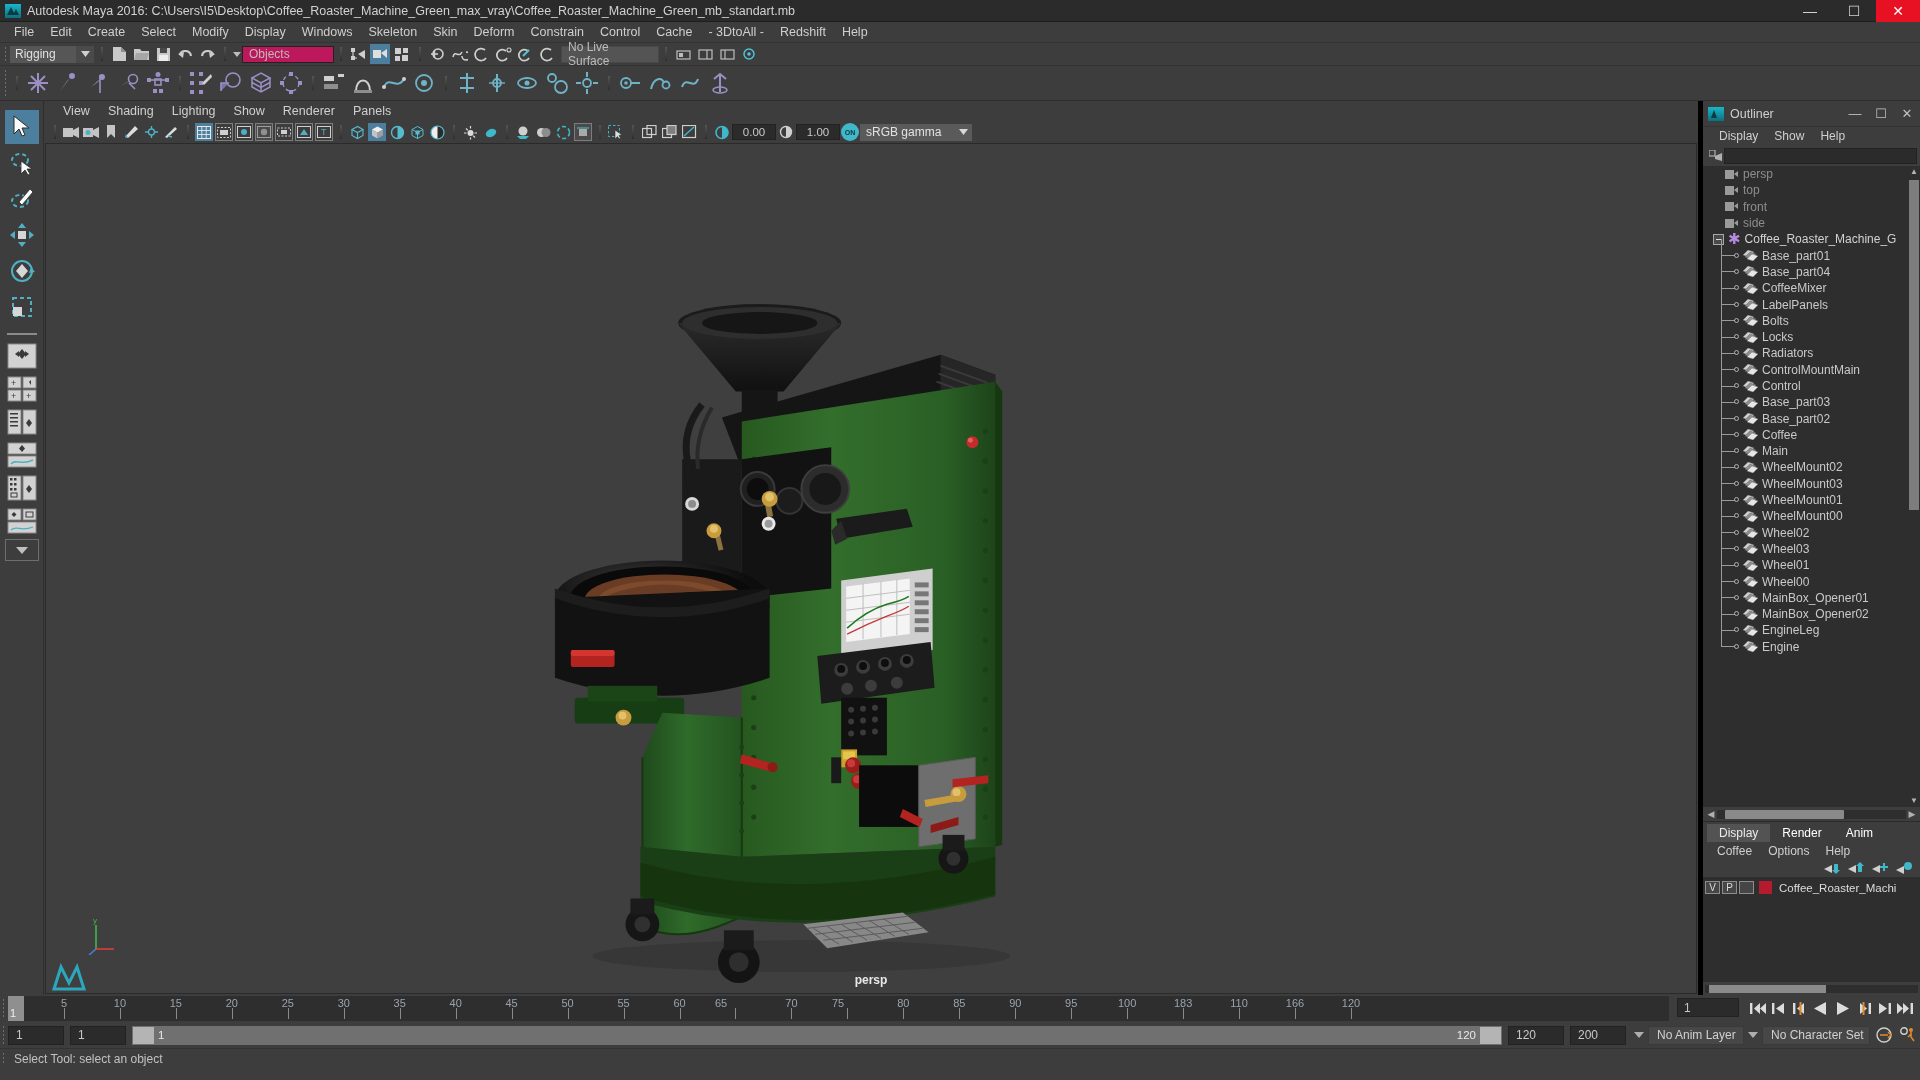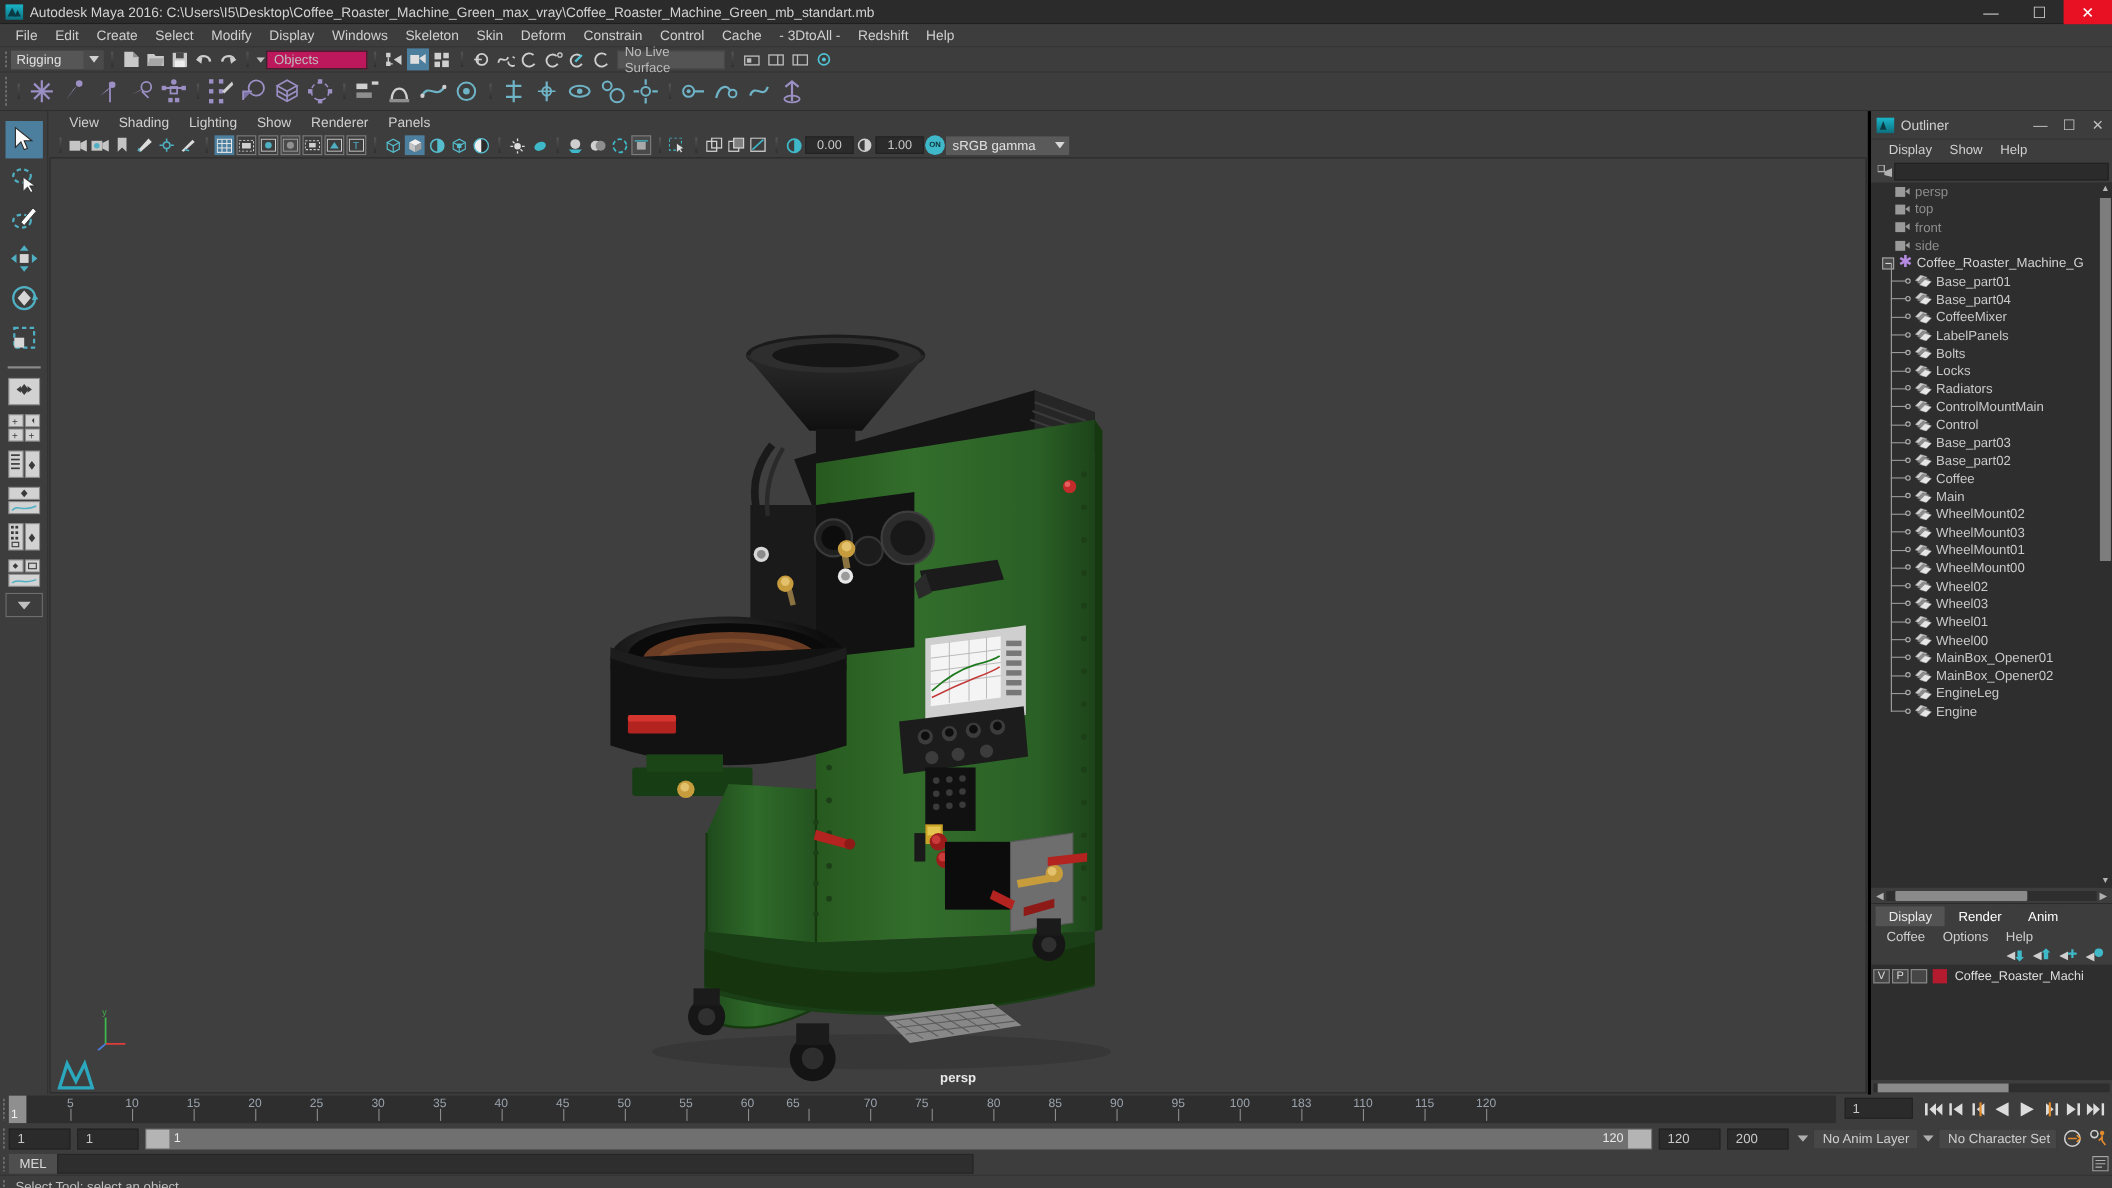--- a/index.html
+++ b/index.html
@@ -82,21 +82,21 @@
 
   #viewport { flex:1; background:#3f3f3f; position:relative; overflow:hidden;
     border:1px solid #2a2a2a; margin:0 1px 1px 1px;}
   #persplbl { position:absolute;left:50%;transform:translateX(-50%);bottom:6px;
     font-size:12px;color:#e8e8e8;font-weight:bold;}
   #axisgiz { position:absolute;left:40px;bottom:38px;width:40px;height:40px;}
   #mayalogo { position:absolute;left:6px;bottom:2px;width:34px;height:32px;}
 
   
   #rightpanel { width:222px; background:#3d3d3d; display:flex;flex-direction:column;
-    border-left:3px solid #000000;}
+    border-left:5px solid #000000;}
   #outlinerWin { display:flex;flex-direction:column; height:720px; }
   #olTitle { height:26px;background:#3d3d3d;display:flex;align-items:center;
     border-bottom:1px solid #333;}
   #olTitle .oicon{width:16px;height:14px;margin:0 6px 0 5px;position:relative;}
   #olTitle .oicon .s{position:absolute;inset:0;background:linear-gradient(#19b6c9,#0d6f7e);}
   #olTitle .oicon .p{position:absolute;left:3px;top:3px;width:0;height:0;
     border-left:3px solid transparent;border-right:3px solid transparent;border-bottom:8px solid #0a3b44;}
   #olTitle .t{font-size:12.5px;color:#cfcfcf;flex:1;}
   #olTitle .b{width:26px;height:26px;display:flex;align-items:center;justify-content:center;
     color:#c0c0c0;font-size:13px;}
@@ -1787,21 +1787,21 @@
         <div class="tkl" style="left: 1007.25px;">90</div>
         <div class="tk" style="left: 1063.21px;"></div>
         <div class="tkl" style="left: 1063.21px;">95</div>
         <div class="tk" style="left: 1119.17px;"></div>
         <div class="tkl" style="left: 1119.17px;">100</div>
         <div class="tk" style="left: 1175.12px;"></div>
         <div class="tkl" style="left: 1175.12px;">183</div>
         <div class="tk" style="left: 1231.08px;"></div>
         <div class="tkl" style="left: 1231.08px;">110</div>
         <div class="tk" style="left: 1287.04px;"></div>
-        <div class="tkl" style="left: 1287.04px;">115</div>
+        <div class="tkl" style="left: 1287.04px;">166</div>
         <div class="tk" style="left: 1343px;"></div>
         <div class="tkl" style="left: 1343px;">120</div>
       </div>
     <div id="frameFld">
       <span>1</span>
     </div>
     <div id="playbtns">
       <div class="pb">
         <svg width="16" height="13">
             <rect x="0" y="1" width="2.4" height="11" fill="#dcdcdc"></rect>
@@ -1899,34 +1899,18 @@
     </div>
     <div style="width:24px;display:flex;align-items:center;justify-content:center">
       <svg width="18" height="16">
           <circle cx="5" cy="4" r="3.2" fill="none" stroke="#d0d0d0" stroke-width="1.4"></circle>
           <circle cx="12" cy="3" r="2" fill="#e08a2b"></circle>
           <path d="M12 5v5l3 4M12 7l-3 3" stroke="#e08a2b" stroke-width="1.5" fill="none"></path>
         </svg>
     </div>
   </div>
 
-  <div id="melrow">
-    <div class="grip"></div>
-    <div id="melTab">MEL</div>
-    <div id="melIn"></div>
-    <div id="melOut"></div>
-    <div style="width:22px;display:flex;align-items:center;justify-content:center">
-      <svg width="15" height="14">
-          <rect x="0.5" y="0.5" width="14" height="13" fill="none" stroke="#b0b0b0"></rect>
-          <g stroke="#b0b0b0" stroke-width="1">
-            <line x1="3" y1="4" x2="12" y2="4"></line>
-            <line x1="3" y1="7" x2="12" y2="7"></line>
-            <line x1="3" y1="10" x2="9" y2="10"></line>
-          </g>
-        </svg>
-    </div>
-  </div>
 
   <div id="helprow">
     <div class="grip"></div>
     <div class="ht">Select Tool: select an object</div>
   </div>
 </div>
 
 </body></html>

